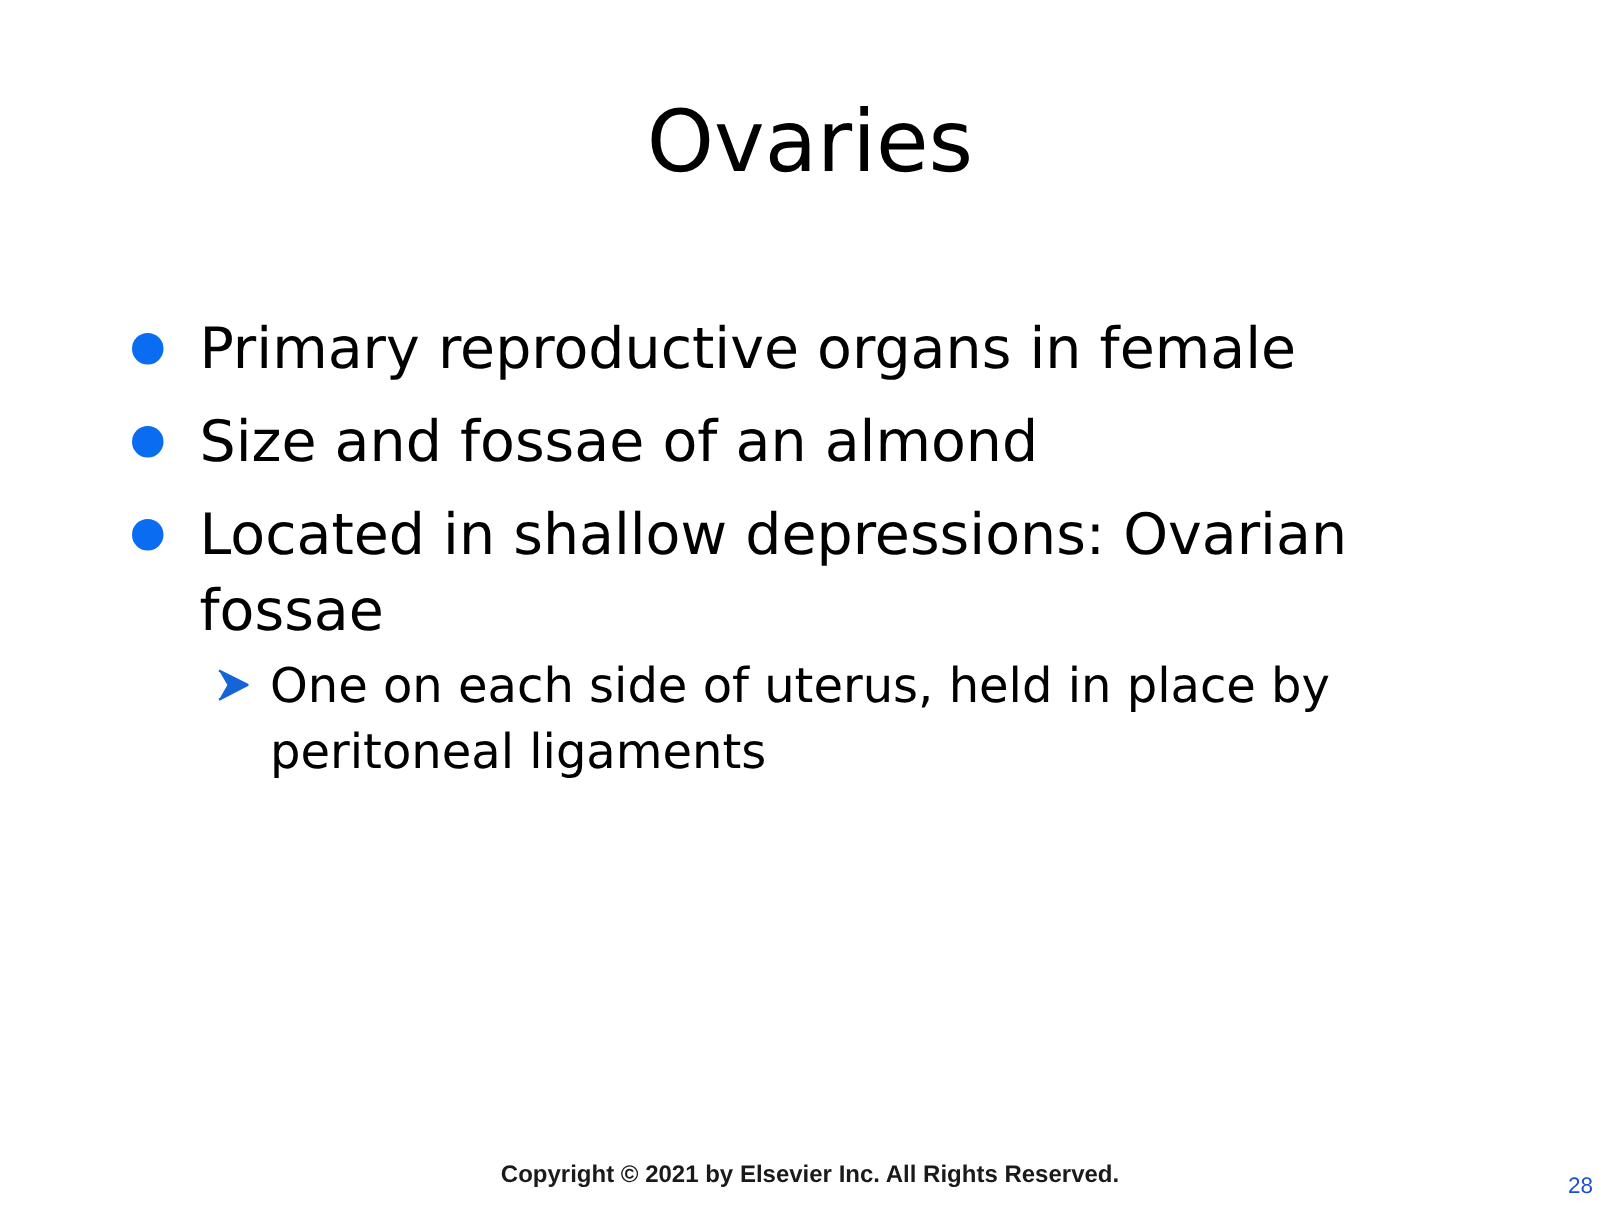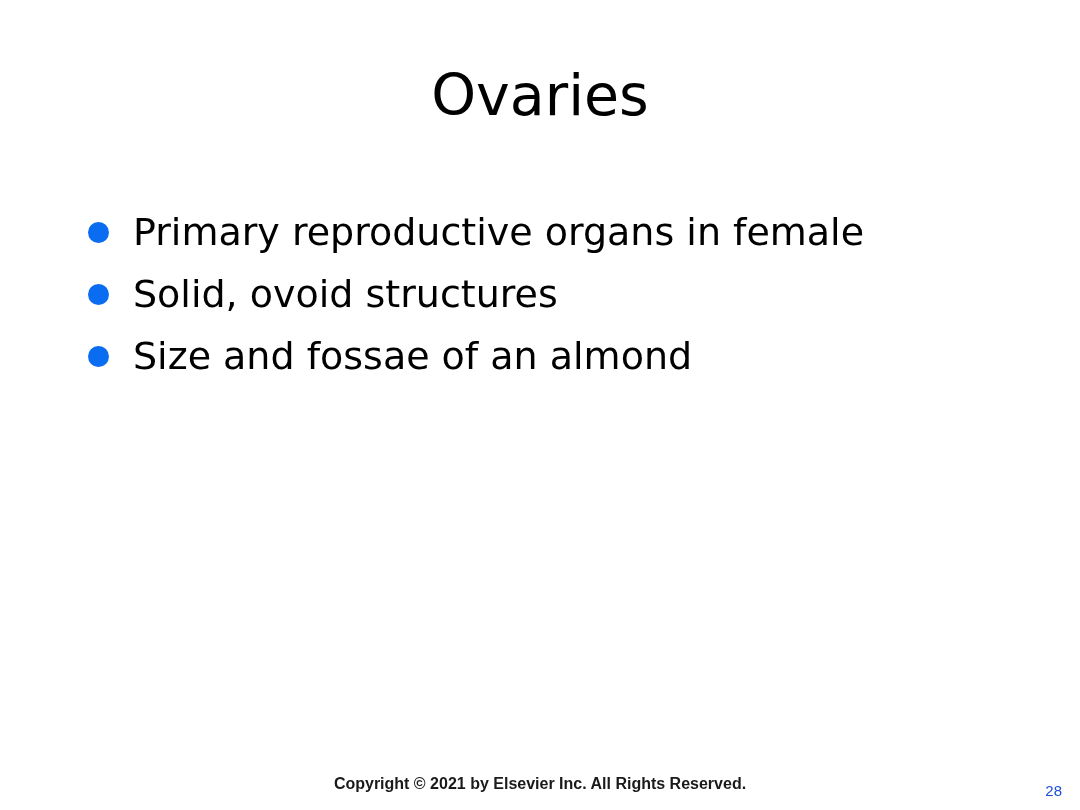--- a/index.html
+++ b/index.html
@@ -124,31 +124,40 @@
 
   <div id="slide-title">Ovaries</div>
 
   <div id="body-list">
 
     <div class="bullet-row">
       <span class="bullet-marker"></span>
       <span class="bullet-text">Primary reproductive organs in female</span>
     </div>
 
-    <div class="bullet-row">
-      <span class="bullet-marker"></span>
-      <span class="bullet-text">Solid, ovoid structures</span>
-    </div>
 
     <div class="bullet-row">
       <span class="bullet-marker"></span>
       <span class="bullet-text">Size and fossae of an almond</span>
     </div>
 
+    <div class="bullet-row">
+      <span class="bullet-marker"></span>
+      <span class="bullet-text">Located in shallow depressions: Ovarian fossae</span>
+    </div>
 
+    <div class="subbullet-row">
+      <span class="subbullet-marker">
+        <svg width="26" height="24" viewBox="0 0 26 24" xmlns="http://www.w3.org/2000/svg">
+          <path d="M2 2 L21 11.6 L2 21.5 L7.6 11.6 Z" fill="#1565d8"></path>
+          <path d="M2 2 L21 11.6 L2 21.5" fill="none" stroke="#1565d8" stroke-width="1.6" stroke-linejoin="round"></path>
+        </svg>
+      </span>
+      <span class="subbullet-text">One on each side of uterus, held in place by peritoneal ligaments</span>
+    </div>
 
   </div>
 
   <div id="copyright-note">Copyright © 2021 by Elsevier Inc. All Rights Reserved.</div>
 
   <div id="page-number">28</div>
 
 </div>
 
 </body></html>

